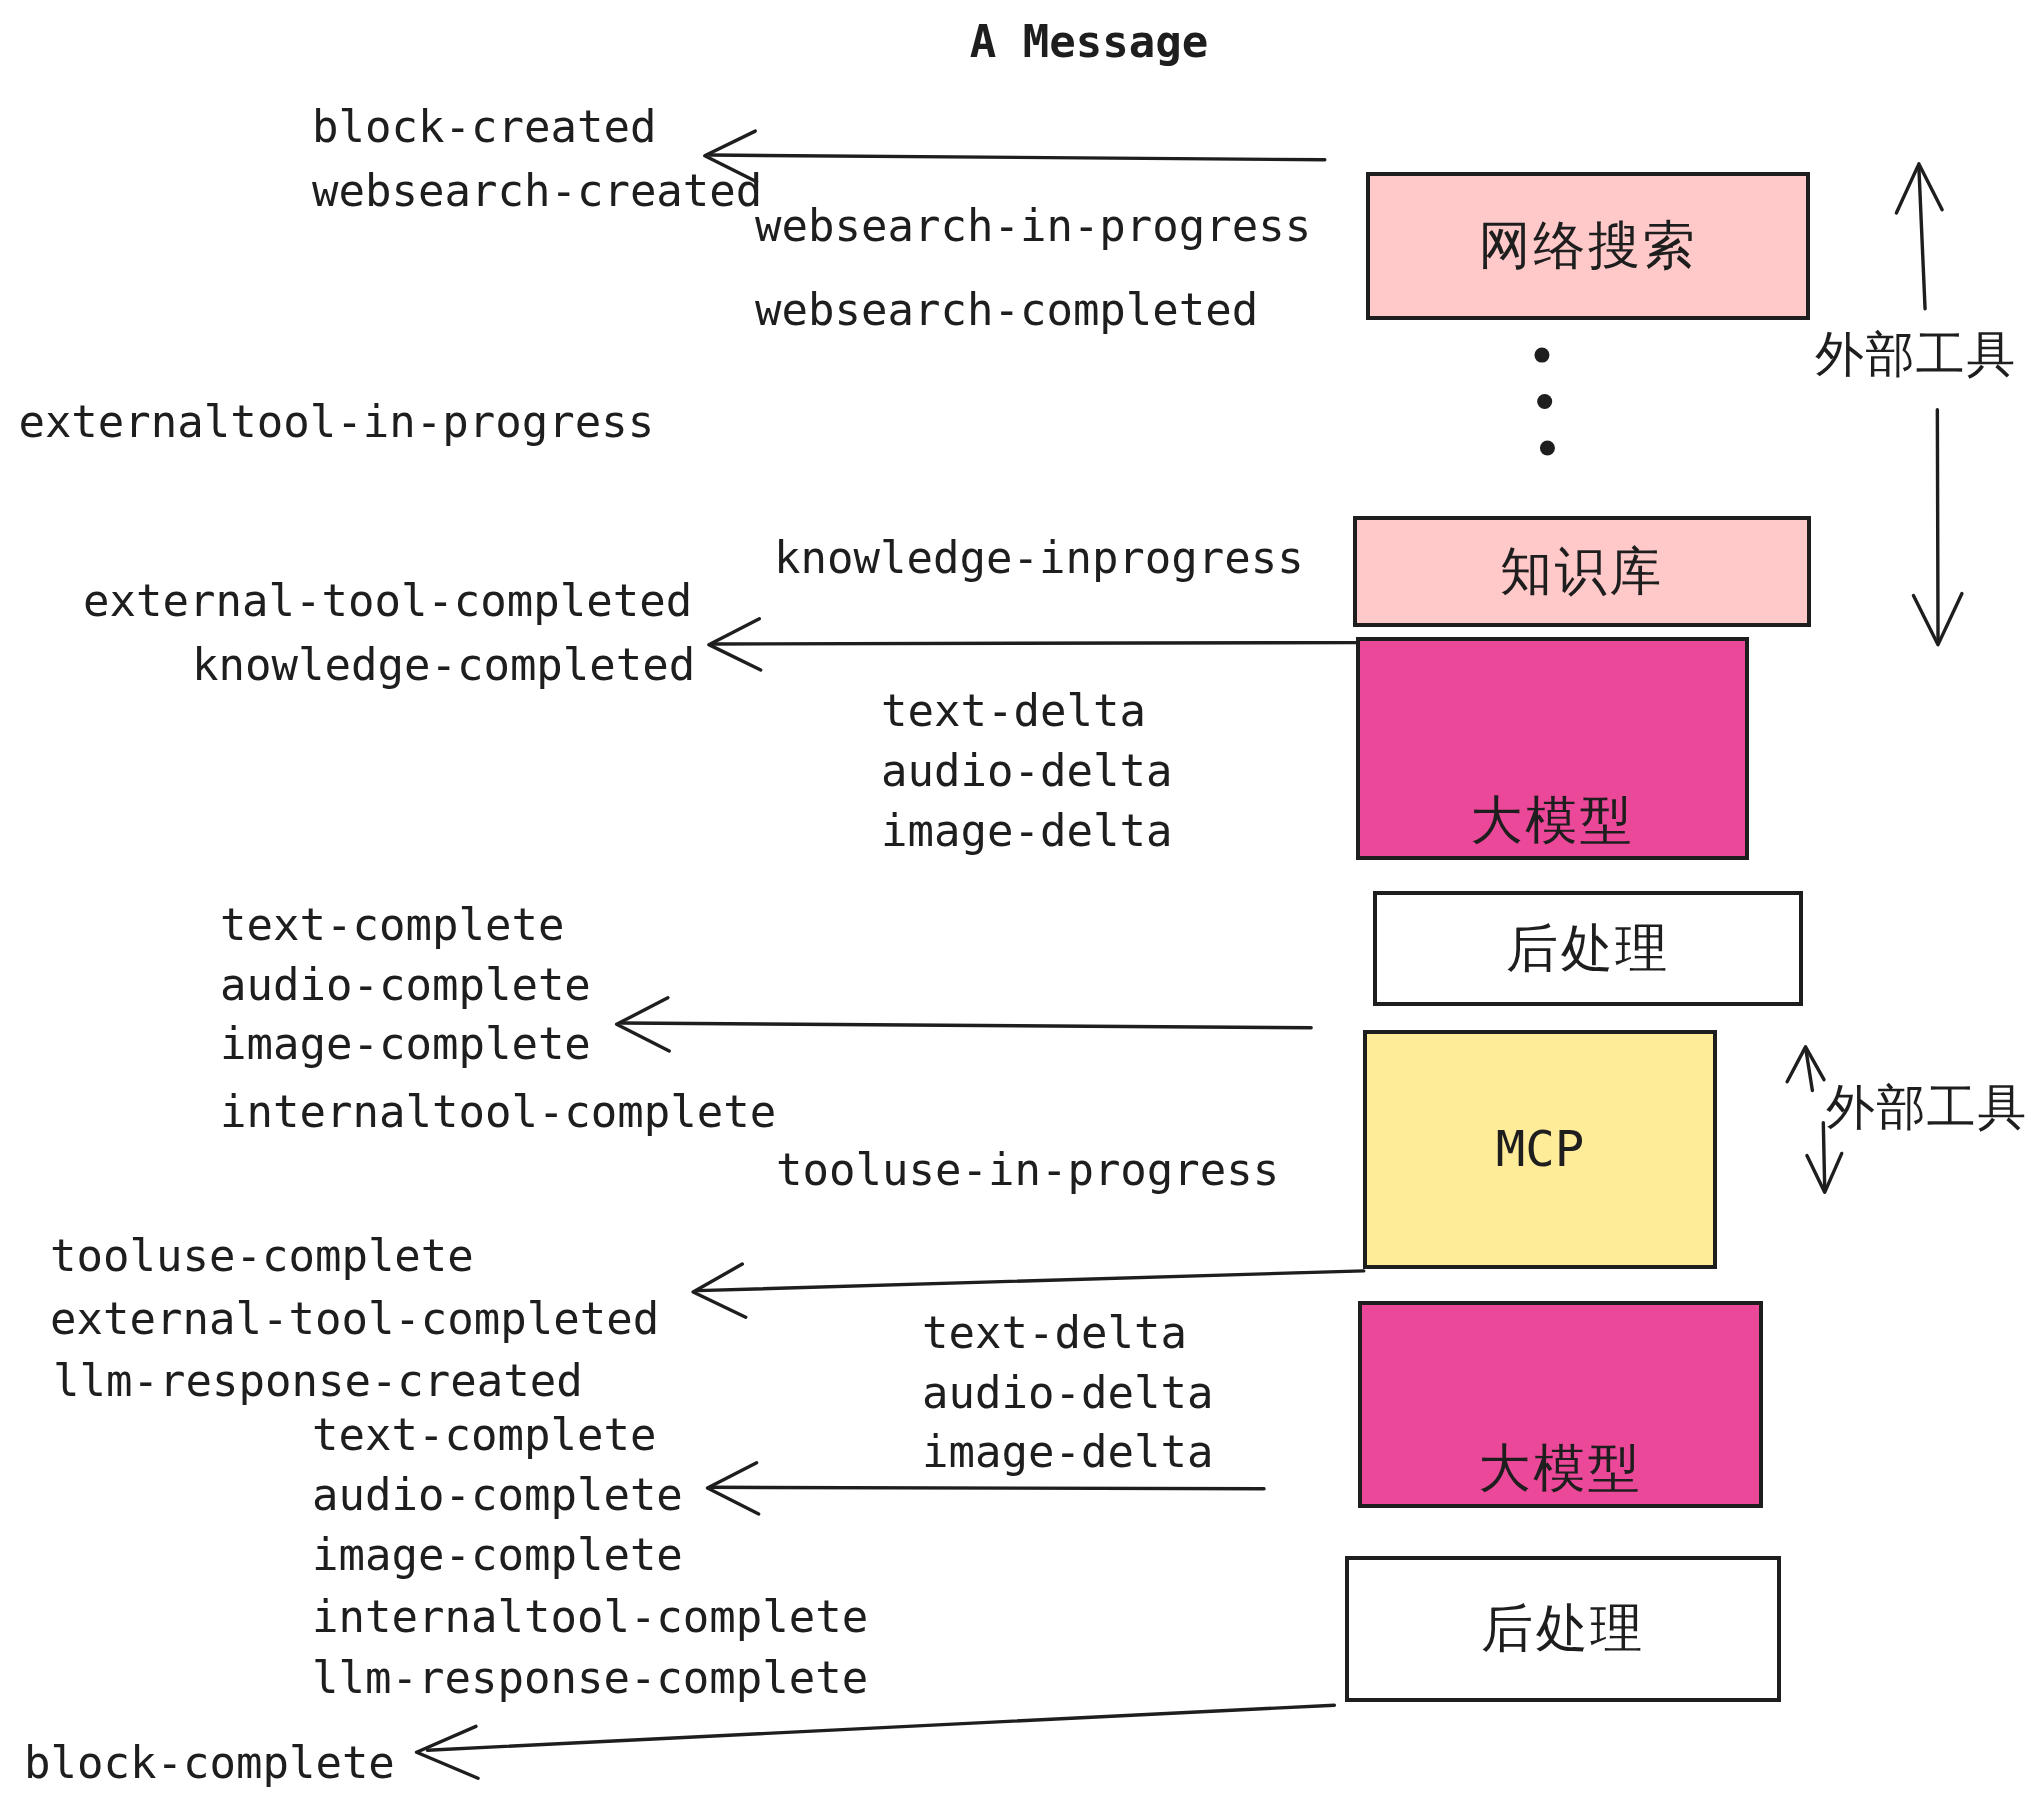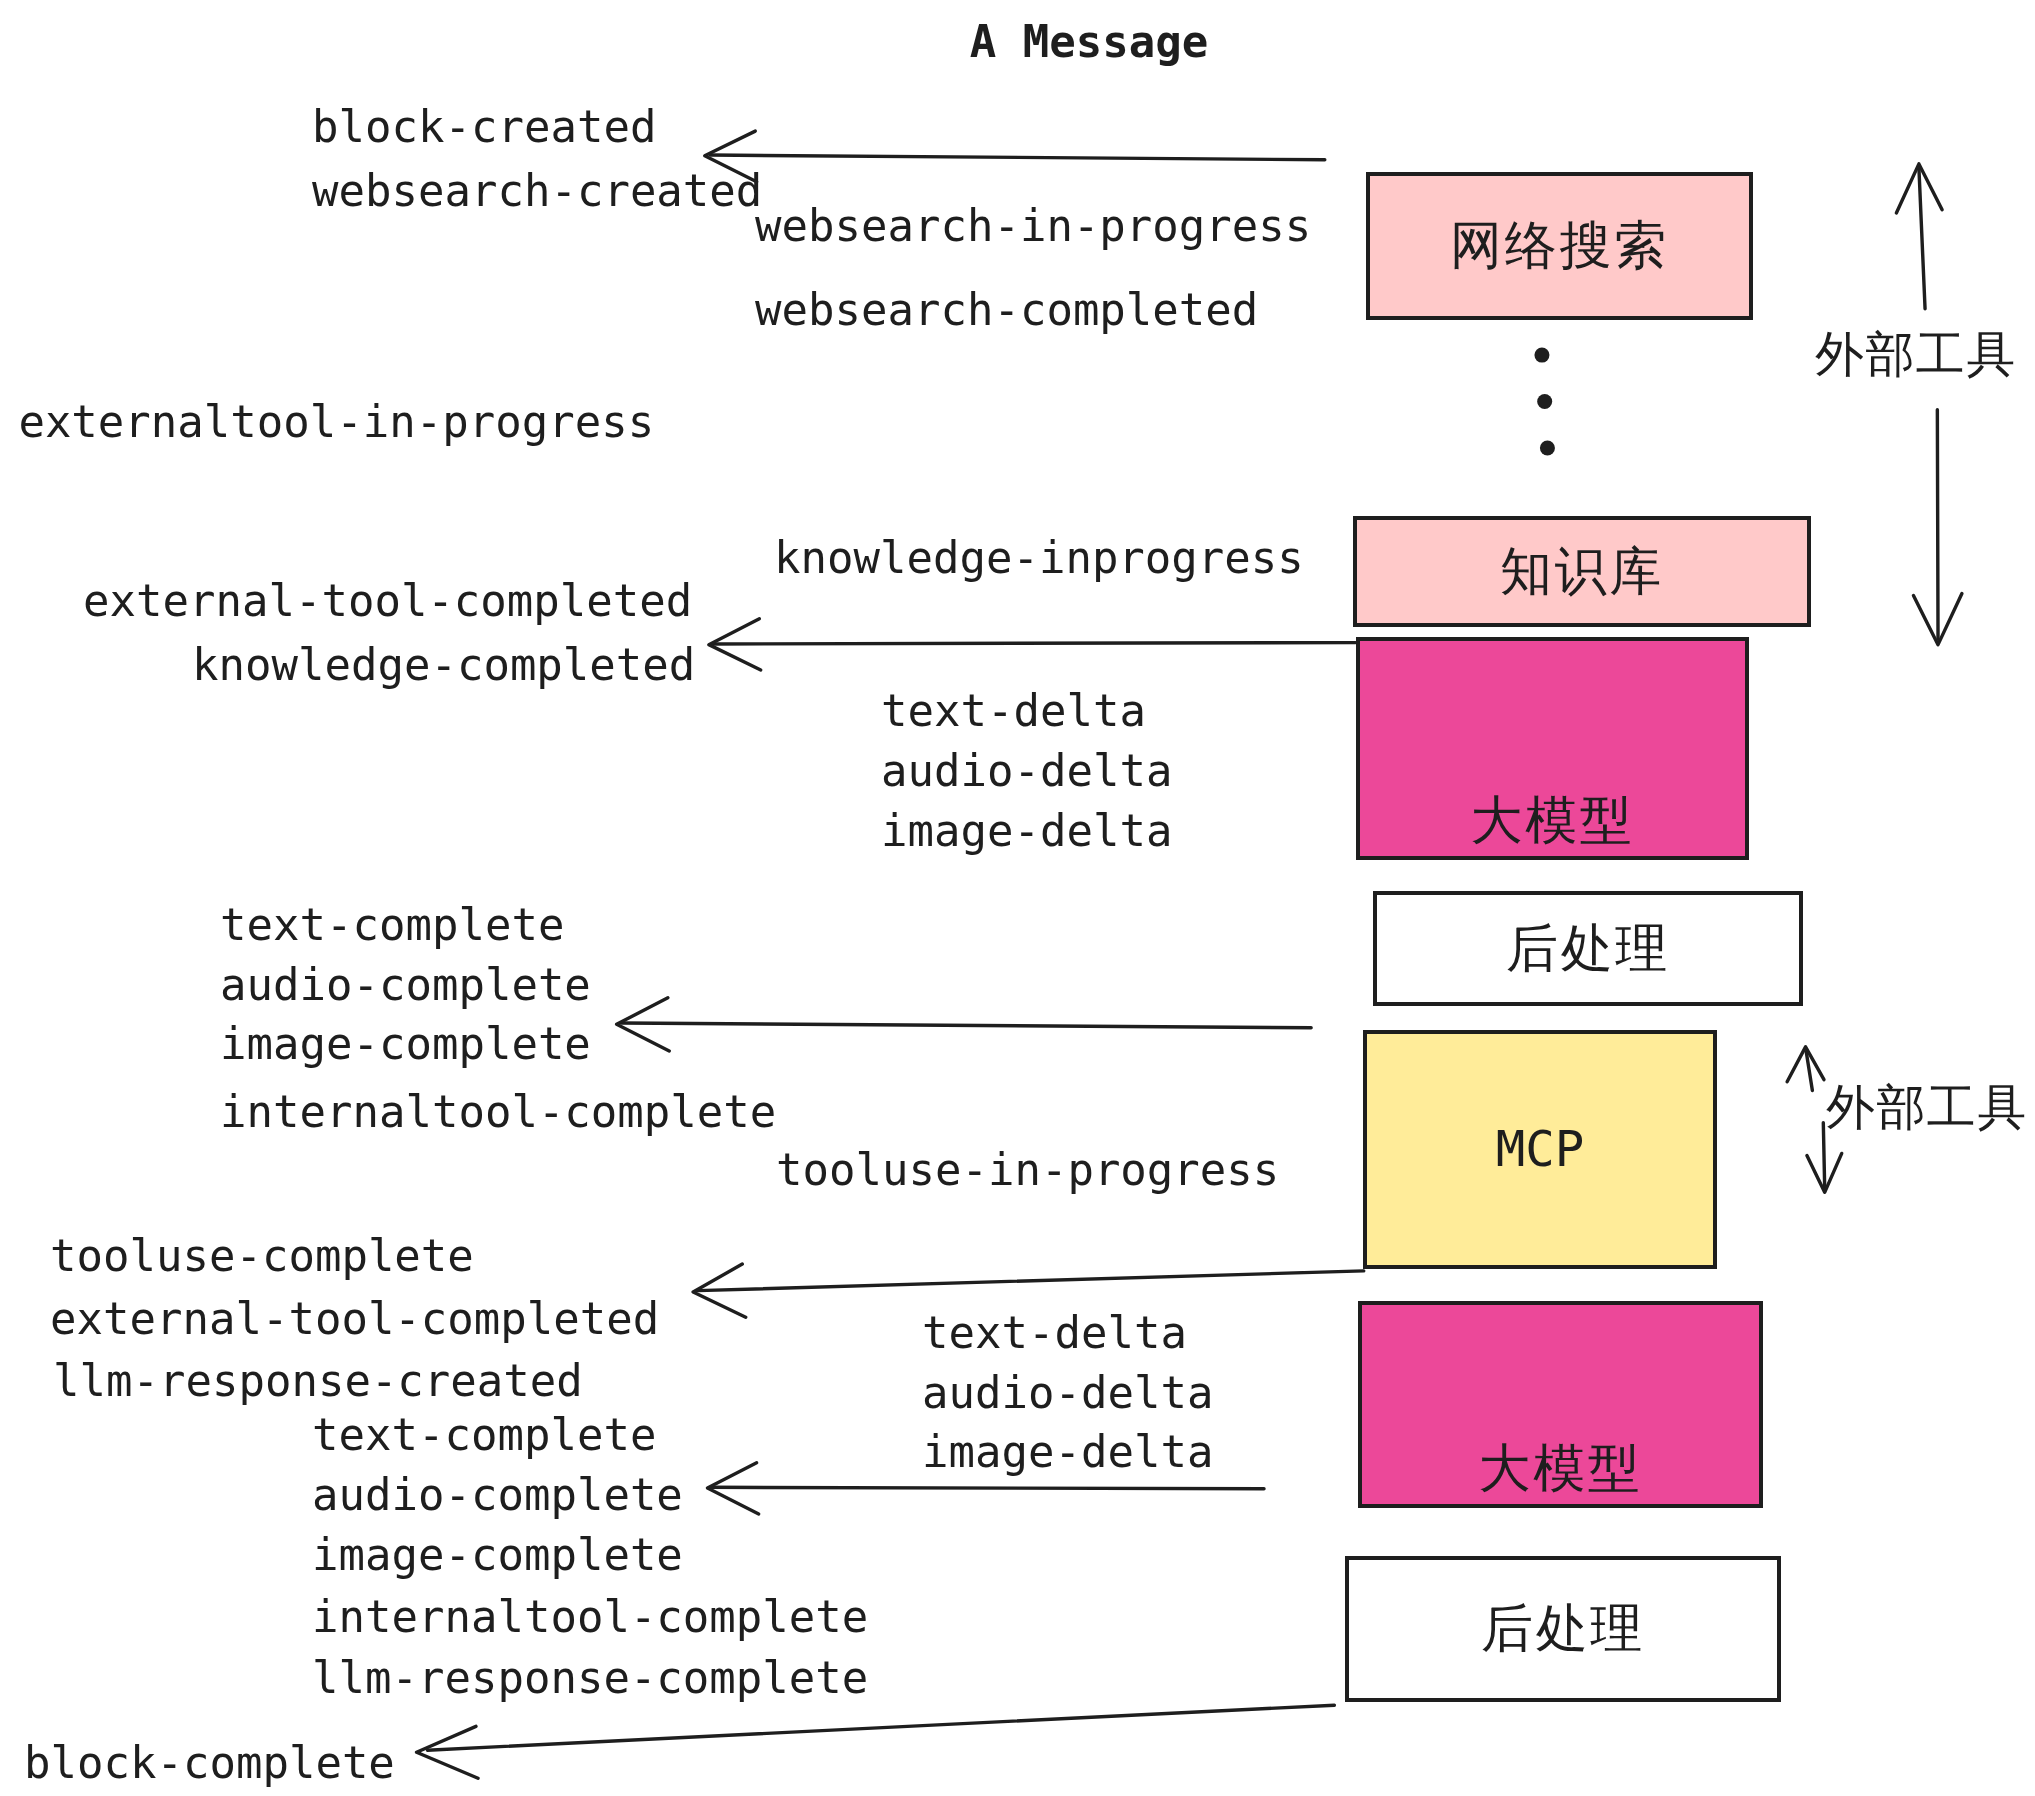--- a/index.html
+++ b/index.html
@@ -30,21 +30,21 @@
   }
   .box .cjk{
     font-family:"Liberation Sans", sans-serif;
     font-size:52px;letter-spacing:2.7px;white-space:nowrap;
   }
   .box .mono{font-family:"DejaVu Sans Mono", monospace;font-size:49px;white-space:nowrap;}
   .fill-pink{background:#ffc9c9;}
   .fill-green{background:#ec4899;align-items:flex-end;}
   .fill-yellow{background:#ffec99;}
   .fill-white{background:#ffffff;text-align:right;}
-  .box-websearch{left:1366px;top:172px;width:387px;height:148px;}
+  .box-websearch{left:1366px;top:172px;width:444px;height:148px;}
   .box-knowledge{left:1353px;top:516px;width:458px;height:111px;text-align:right;}
   .box-llm1{left:1356px;top:637px;width:393px;height:223px;}
   .box-post1{left:1373px;top:891px;width:430px;height:115px;}
   .box-mcp{left:1363px;top:1030px;width:354px;height:239px;}
   .box-llm2{left:1358px;top:1301px;width:405px;height:207px;}
   .box-post2{left:1345px;top:1556px;width:436px;height:146px;}
   .annot{
     position:absolute;
     transform:translateY(-50%);
     font-family:"Liberation Sans", sans-serif;

